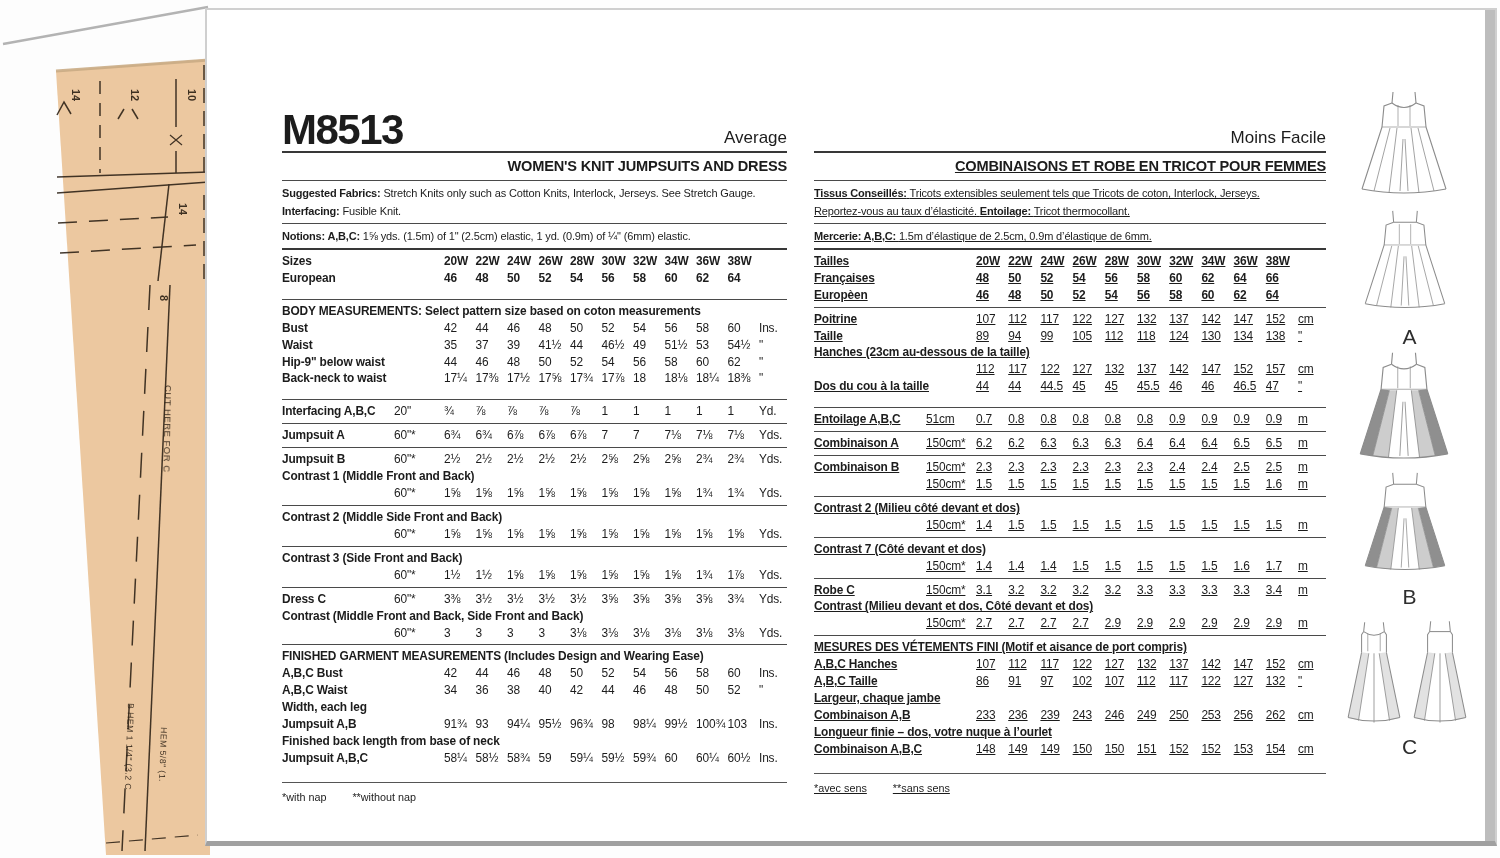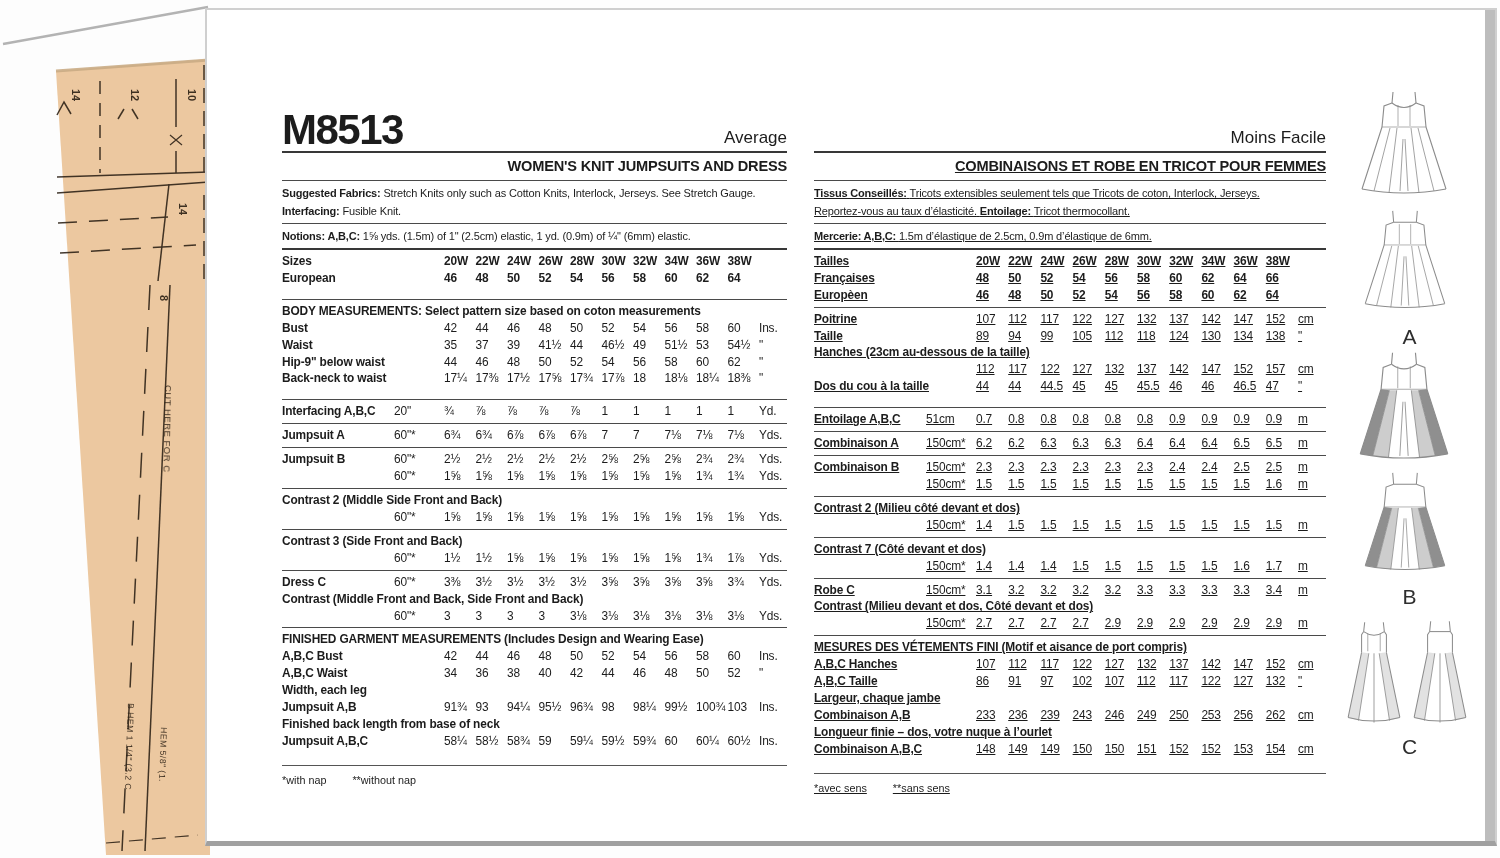--- a/index.html
+++ b/index.html
@@ -247,20 +247,21 @@
             <span class="v">2½</span>
             <span class="v">2½</span>
             <span class="v">2½</span>
             <span class="v">2⅝</span>
             <span class="v">2⅝</span>
             <span class="v">2⅝</span>
             <span class="v">2¾</span>
             <span class="v">2¾</span>
             <span class="u">Yds.</span>
           </div>
+          <div class="t-label">Contrast 1 (Middle Front and Back)</div>
           <div class="t-row">
             <span class="lb"></span>
             <span class="spec">60"*</span>
             <span class="v">1⅝</span>
             <span class="v">1⅝</span>
             <span class="v">1⅝</span>
             <span class="v">1⅝</span>
             <span class="v">1⅝</span>
             <span class="v">1⅝</span>
             <span class="v">1⅝</span>

